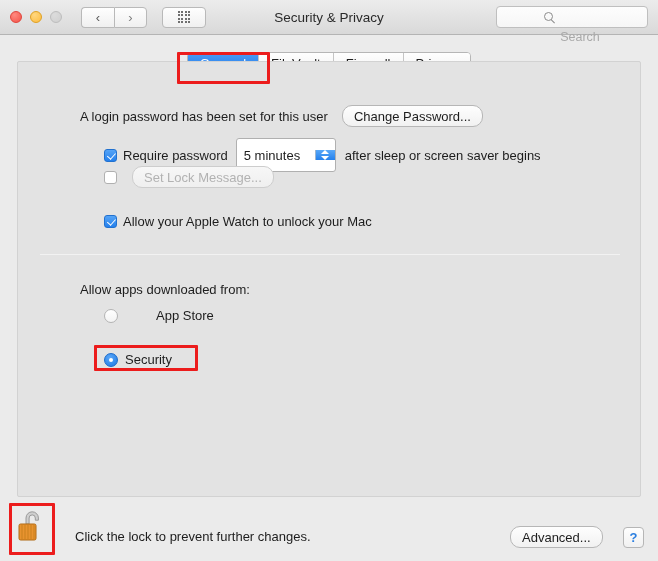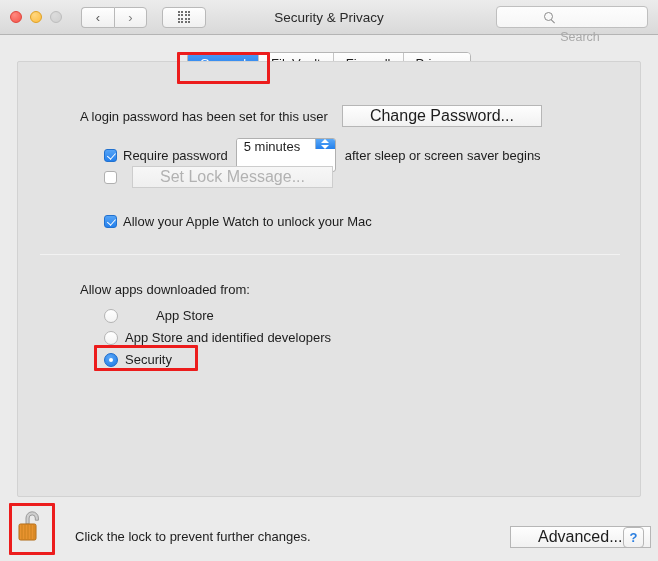--- a/index.html
+++ b/index.html
@@ -150,25 +150,25 @@
     border-radius: 2px;
   }
 
   .row { position: absolute; display: flex; align-items: center; }
 
   .label { font-size: 13px; color: #1d1d1d; white-space: nowrap; }
 
   .pushbtn {
     background: linear-gradient(#fefefe, #f1f1f1);
     border: 1px solid #b6b6b6;
-    border-radius: 0;
-    font-size: 16px;
+    border-radius: 10px;
+    font-size: 13px;
     color: #1d1d1d;
     height: 22px;
-    padding: 0 27px;
+    padding: 0 11px;
     display: inline-flex;
     align-items: center;
     white-space: nowrap;
   }
   .pushbtn.disabled { color: #b2b2b2; background: linear-gradient(#f7f7f7, #efefef); border-color: #cdcdcd; text-align: center; }
 
   
   .cbox {
     width: 13px; height: 13px;
     border-radius: 3px;
@@ -208,21 +208,21 @@
   }
 
   
   .combo {
     display: inline-flex;
     height: 34px;
     border: 1px solid #b0b0b0;
     border-radius: 3px;
     background: #ffffff;
     overflow: hidden;
-    align-items: flex-start;
+    align-items: center;
   }
   .combo .val {
     width: 78px;
     display: flex;
     align-items: center;
     padding-left: 7px;
     font-size: 13px;
     color: #1d1d1d;
     background: #ffffff;
   }
@@ -386,24 +386,20 @@
 
   <div class="row" style="left:62px; top:220px;">
     <span class="label">Allow apps downloaded from:</span>
   </div>
 
   <div class="row" style="left:86px; top:246px;gap:31px;">
     <span class="radio off"></span>
     <span class="label">App Store</span>
   </div>
 
-  <div class="row" style="left:86px; top:268px;">
-    <span class="radio off"></span>
-    <span class="label">App Store and identified developers</span>
-  </div>
 
   <div class="row" style="left:86px; top:290px;">
     <span class="radio on"></span>
     <span class="label">Security</span>
   </div>
 
 </div>
 
 <div class="lockwrap">
   <svg class="lock-svg" width="33" height="38" viewBox="0 0 33 38">

